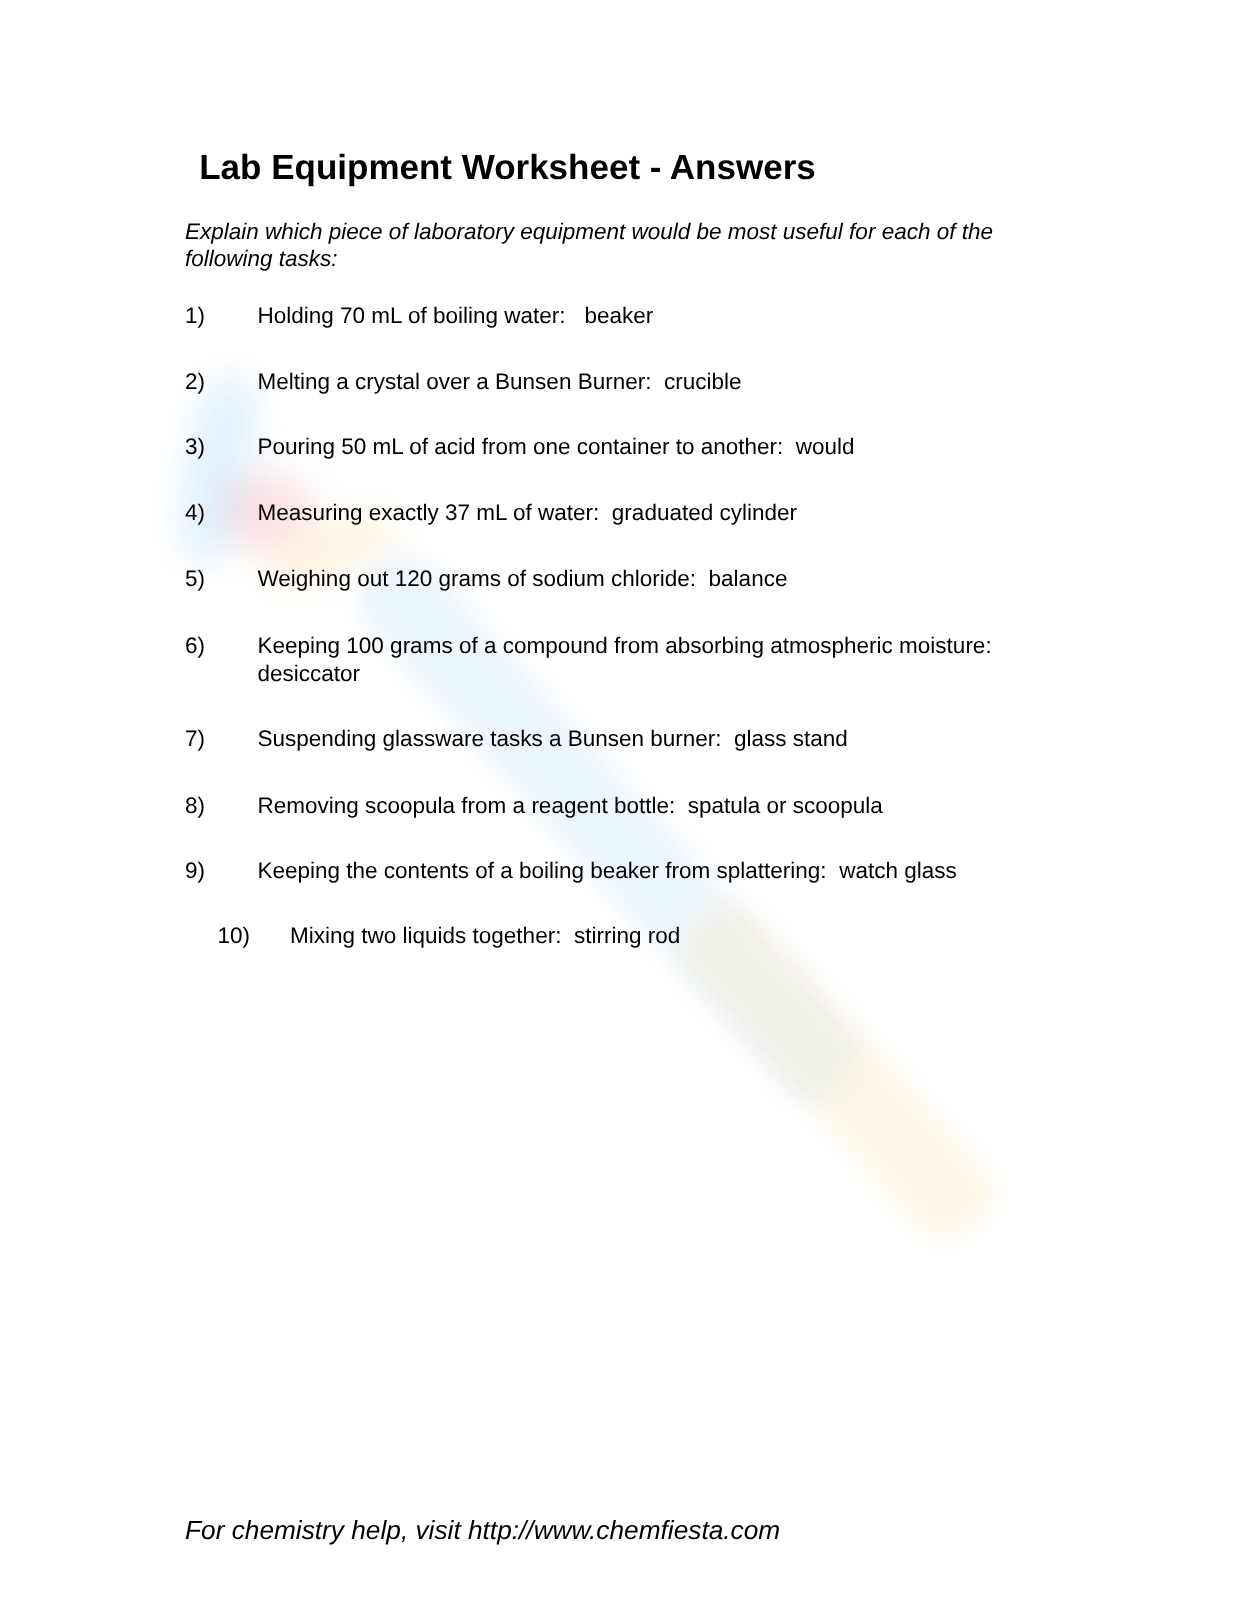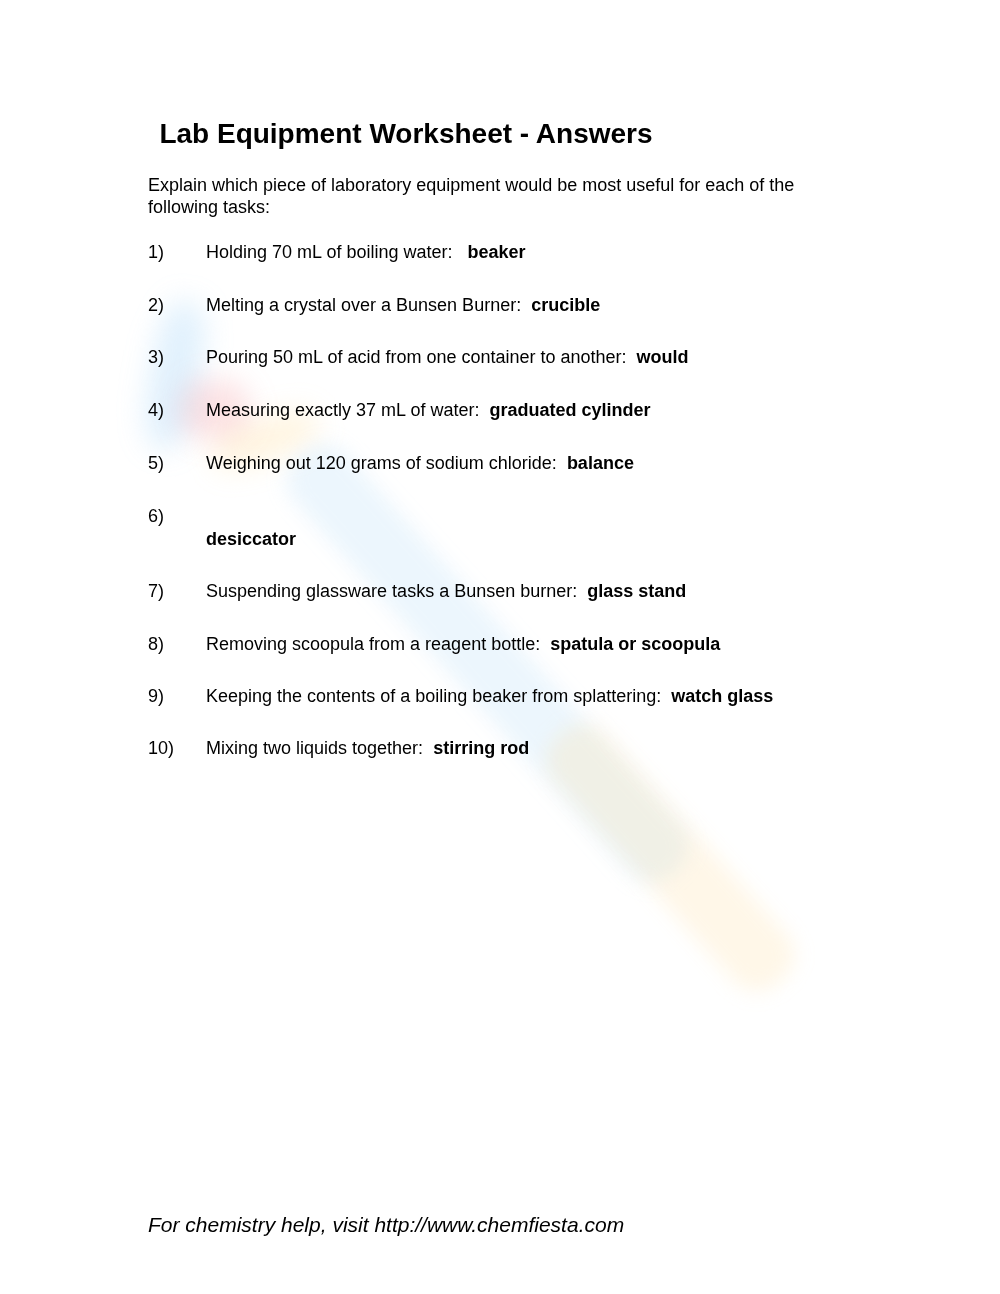--- a/index.html
+++ b/index.html
@@ -57,39 +57,40 @@
       font-size: 28px;
       font-weight: bold;
       line-height: 36px;
     }
     .instructions {
       position: absolute;
       left: 148px;
       top: 174px;
       width: 720px;
       font-size: 18px;
+      font-style: italic;
       line-height: 22px;
     }
     .q {
       position: absolute;
       left: 148px;
       width: 720px;
       font-size: 18px;
       line-height: 23px;
     }
     .q .num {
       position: absolute;
       left: 0;
       top: 0;
     }
     .q .text {
       display: block;
       margin-left: 58px;
     }
-    .q .ans { font-weight: bold; }
+    .q .ans { font-weight: normal; }
     .footer {
       position: absolute;
       left: 148px;
       top: 1215px;
       font-size: 21px;
       font-style: italic;
       line-height: 20px;
     }
   </style>
 </head>
@@ -128,37 +129,37 @@
     <span class="text"><span>Measuring exactly 37 mL of water:</span>&nbsp;&nbsp;<span class="ans">graduated cylinder</span></span>
   </div>
 
   <div class="q" style="top:452px;">
     <span class="num">5)</span>
     <span class="text"><span>Weighing out 120 grams of sodium chloride:</span>&nbsp;&nbsp;<span class="ans">balance</span></span>
   </div>
 
   <div class="q" style="top:505px;">
     <span class="num">6)</span>
-    <span class="text"><br><span class="ans">desiccator</span></span>
+    <span class="text"><span>Keeping 100 grams of a compound from absorbing atmospheric moisture:</span><br><span class="ans">desiccator</span></span>
   </div>
 
   <div class="q" style="top:580px;">
     <span class="num">7)</span>
     <span class="text"><span>Suspending glassware tasks a Bunsen burner:</span>&nbsp;&nbsp;<span class="ans">glass stand</span></span>
   </div>
 
   <div class="q" style="top:633px;">
     <span class="num">8)</span>
     <span class="text"><span>Removing scoopula from a reagent bottle:</span>&nbsp;&nbsp;<span class="ans">spatula or scoopula</span></span>
   </div>
 
   <div class="q" style="top:685px;">
     <span class="num">9)</span>
     <span class="text"><span>Keeping the contents of a boiling beaker from splattering:</span>&nbsp;&nbsp;<span class="ans">watch glass</span></span>
   </div>
 
-  <div class="q" style="top:737px;">
+  <div class="q" style="top:737px;margin-left:26px;">
     <span class="num">10)</span>
     <span class="text"><span>Mixing two liquids together:</span>&nbsp;&nbsp;<span class="ans">stirring rod</span></span>
   </div>
 
   <div class="footer">For chemistry help, visit http://www.chemfiesta.com</div>
 </div>
 
 </body></html>

